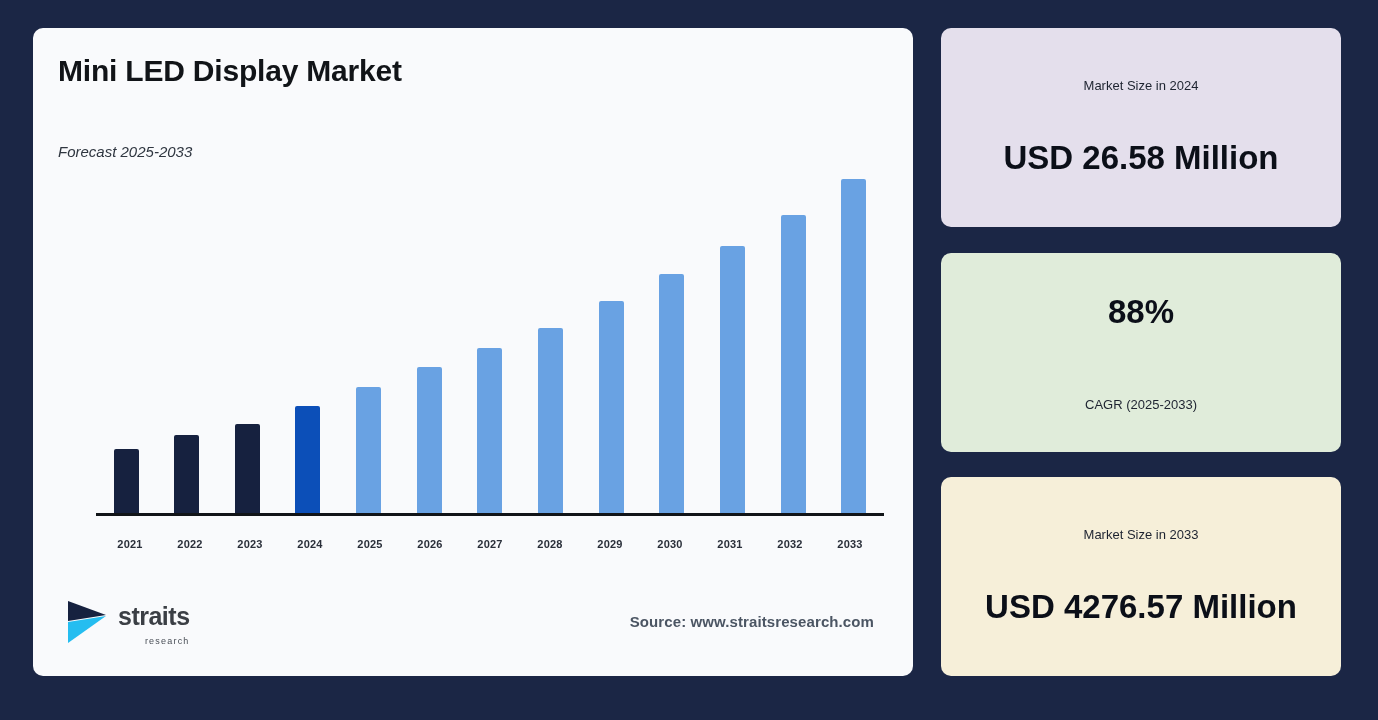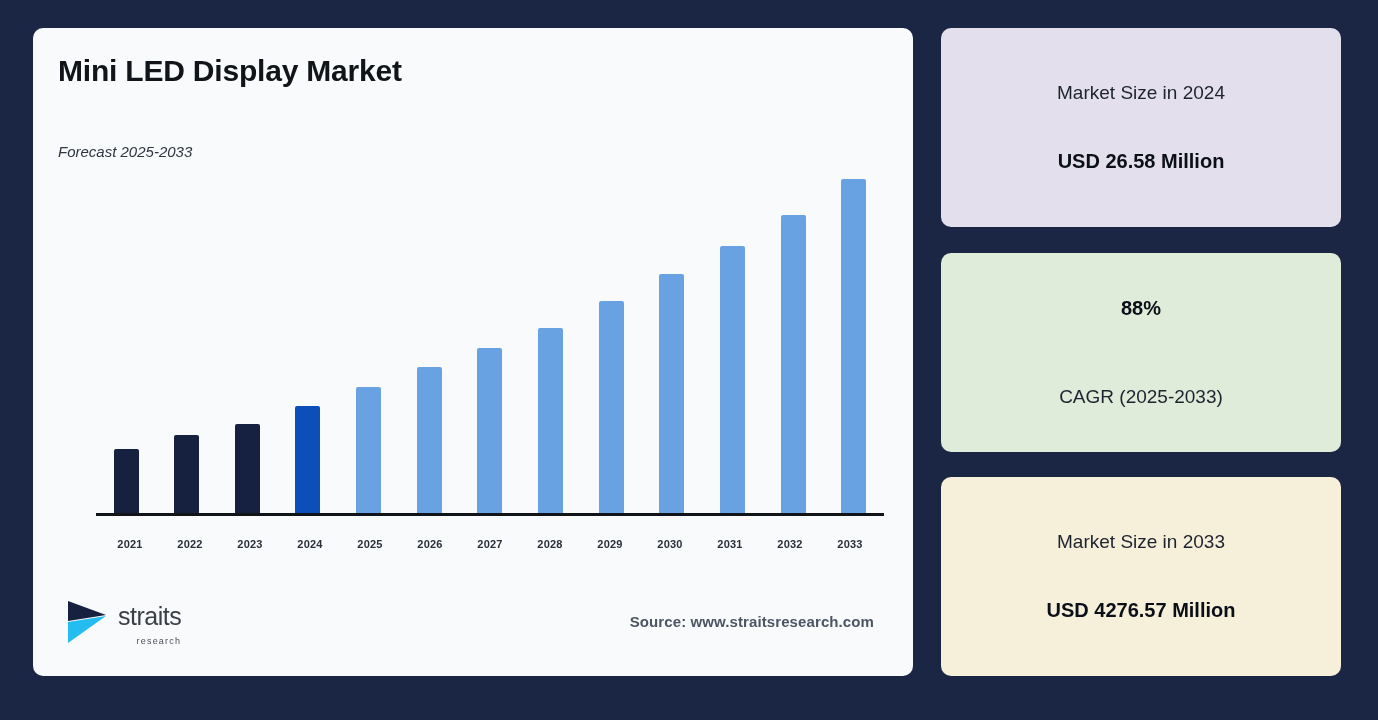--- a/index.html
+++ b/index.html
@@ -63,21 +63,21 @@
   }
 
   
   .logo-wrap{
     position:absolute;left:33px;bottom:30px;
     display:flex;align-items:center;gap:8px;
   }
   .logo-mark{width:44px;height:46px;display:block;}
   .logo-text{display:flex;flex-direction:column;line-height:1;}
   .logo-word{
-    font-size:25px;color:#3b3f45;font-weight:normal;
+    font-size:25px;color:#3b3f45;font-weight:bold;
     letter-spacing:-0.5px;
     margin-top:6px;
   }
   .logo-sub{
     font-size:9px;color:#4a4f57;letter-spacing:1.2px;
     text-align:right;margin-top:8px;
   }
   .source{
     position:absolute;right:39px;bottom:46px;
     font-size:15px;color:#4b5563;font-weight:bold;
@@ -90,25 +90,25 @@
     width:400px;height:648px;
     display:flex;flex-direction:column;justify-content:space-between;
   }
   .card{
     height:199px;border-radius:10px;
     display:flex;flex-direction:column;
     align-items:center;justify-content:center;
     box-sizing:border-box;padding:16px;
   }
   .card-label{
-    font-size:19px;color:#1d2330;font-weight:normal;
+    font-size:13px;color:#1d2330;font-weight:normal;
     text-align:center;
   }
   .card-value{
-    font-size:20px;font-weight:bold;color:#0b0f18;
+    font-size:33px;font-weight:bold;color:#0b0f18;
     text-align:center;
   }
 </style>
 </head>
 <body>
 
 <div class="page">
 
   <div class="chart-panel">
 

